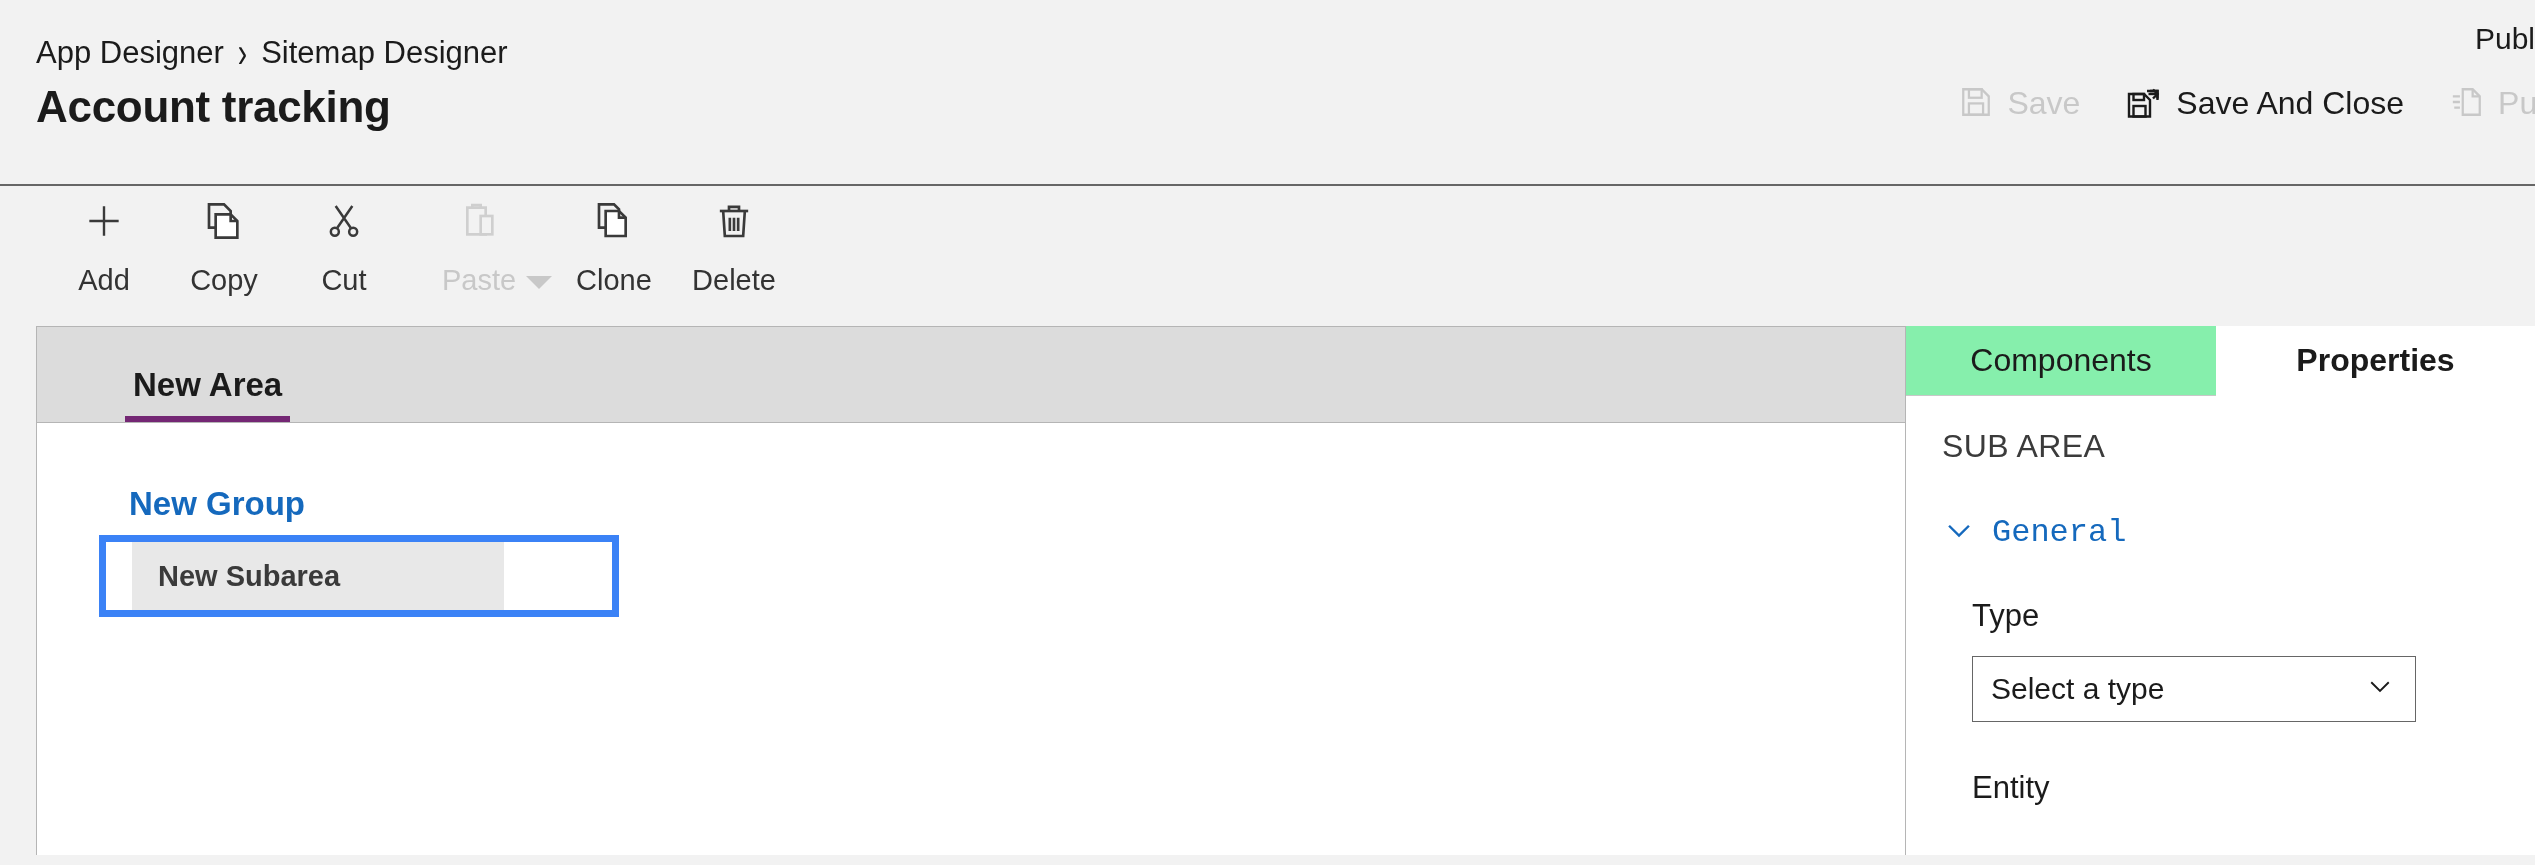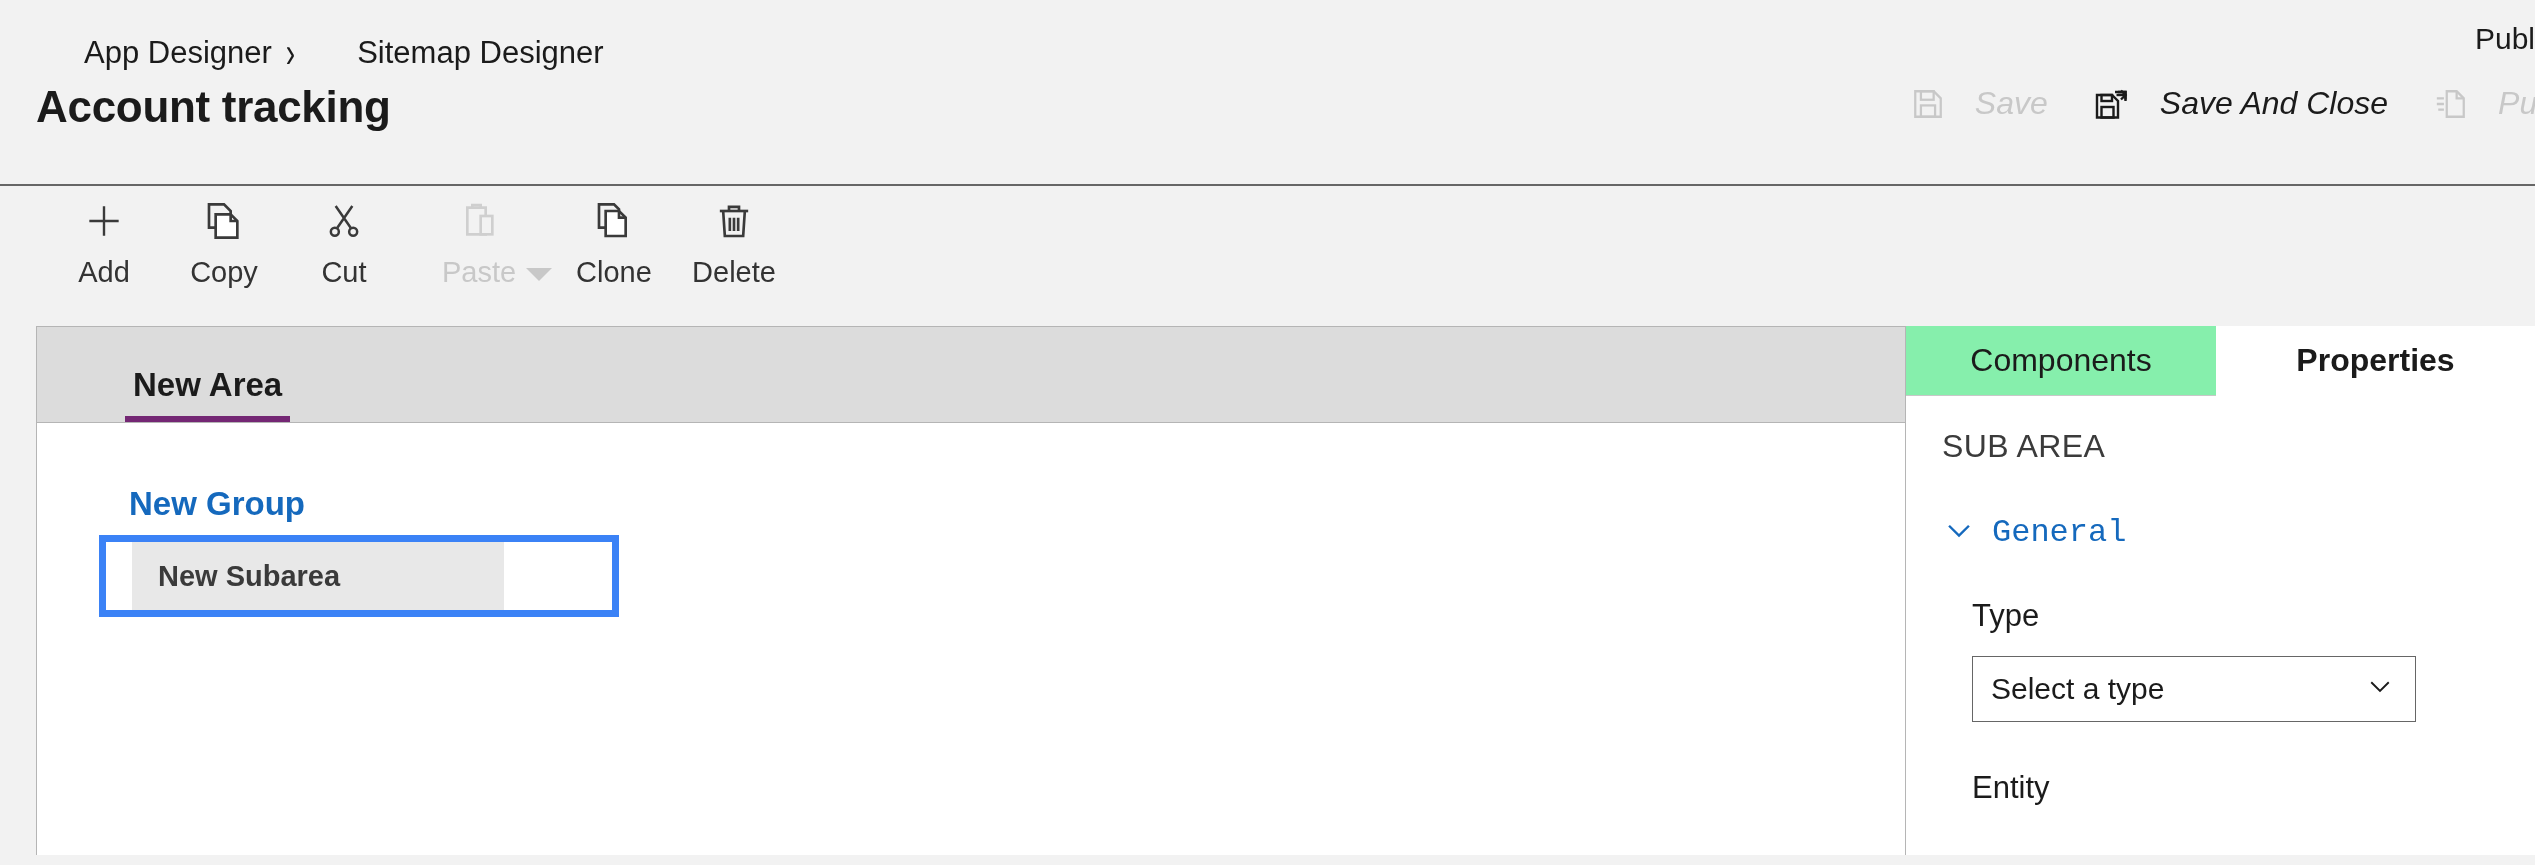--- a/index.html
+++ b/index.html
@@ -17,21 +17,21 @@
     position: relative;
     height: 186px;
     background: #f2f2f2;
     border-bottom: 2px solid #666666;
   }
   .breadcrumb {
     position: absolute; left: 36px; top: 35px;
     display: flex; align-items: center; gap: 14px;
     font-size: 31px; color: #1b1b1b; font-weight: 400;
   }
-  .breadcrumb .crumb { white-space: nowrap; margin-left: 48px; }
+  .breadcrumb .crumb { white-space: nowrap; }
   .crumb-sep {
     font-size: 28px; color: #1b1b1b; font-weight: 300;
     display: inline-block; transform: scaleY(1.5);
   }
   .page-title {
     position: absolute; left: 36px; top: 82px;
     font-size: 44px; font-weight: 700; color: #1b1b1b;
     letter-spacing: -0.3px;
   }
 
@@ -40,40 +40,40 @@
     font-size: 30px; color: #1b1b1b;
     white-space: nowrap;
   }
 
   .header-actions {
     position: absolute; right: -20px; top: 85px;
     display: flex; align-items: center; gap: 46px;
     white-space: nowrap;
   }
   .hdr-btn {
-    display: flex; align-items: center; gap: 30px;
+    display: flex; align-items: flex-start; gap: 14px;
     font-size: 32px; color: #1b1b1b;
     background: none; border: none; cursor: pointer;
-    font-family: inherit; padding: 0; font-style: italic;
+    font-family: inherit; padding: 0;
   }
   .hdr-btn.disabled { color: #c8c8c8; cursor: default; }
   .hdr-btn svg { display: block; }
 
   
   .cmdbar {
     position: relative;
     height: 140px;
     background: #f2f2f2;
     display: flex; align-items: flex-start;
     padding-left: 44px; padding-top: 12px;
   }
   .cmd {
     width: 120px;
     display: flex; flex-direction: column; align-items: center;
-    gap: 12px; cursor: pointer;
+    gap: 20px; cursor: pointer;
     background: none; border: none; font-family: inherit;
     position: relative;
   }
   .cmd .cmd-ico { height: 46px; display: flex; align-items: center; justify-content: center; }
   .cmd .cmd-lbl { font-size: 29px; color: #333333; }
   .cmd.disabled { cursor: default; }
   .cmd.disabled .cmd-lbl { color: #c8c8c8; }
   .cmd-caret {
     position: absolute; right: 2px; bottom: 8px;
     width: 0; height: 0;

